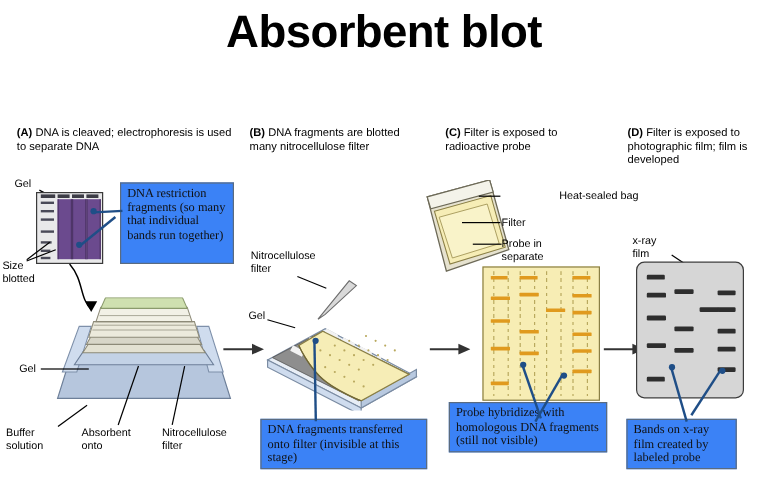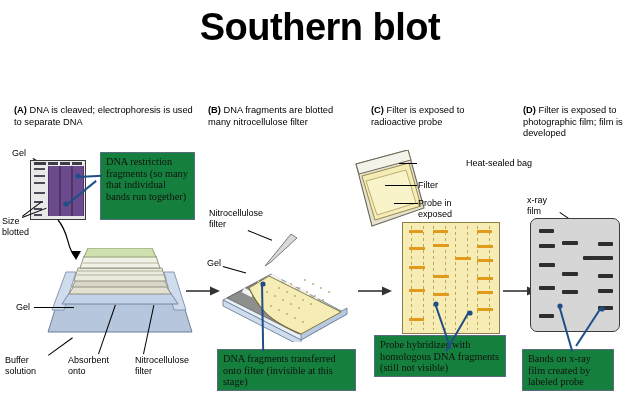--- a/index.html
+++ b/index.html
@@ -20,21 +20,21 @@
   
   .panel-head{font-size:9.3px;line-height:11.5px;font-weight:normal;}
   .panel-head .tag{font-weight:bold;}
   .panel-head .htxt{display:inline;}
 
   
   .lbl{font-size:9px;line-height:11px;}
 
   
   .callout{
-    background:#15803d;border:1px solid #5a6b80;
+    background:#3b82f6;border:1px solid #5a6b80;
     font-family:"Liberation Serif",serif;
     font-size:10.3px;line-height:11.6px;color:#101010;
     padding:3px 4px 3px 5px;box-sizing:border-box;
   }
 
   
   .leader{background:#000;height:1px;transform-origin:0 0;}
   .bluelead{background:#1f4e87;height:1.6px;transform-origin:0 0;}
 
   
@@ -52,21 +52,21 @@
 
   
   #filmD{left:530px;top:218px;width:88px;height:112px;background:#d6d6d6;border:1.5px solid #3c3c3c;border-radius:7px;}
   .dband{position:absolute;height:3.6px;background:#2e2e2e;border-radius:1px;}
 </style>
 </head>
 <body>
 
 <div id="root">
 
-  <div class="abs" id="title">Southern blot</div>
+  <div class="abs" id="title">Absorbent blot</div>
 
   <div class="abs panel-head" style="left:14px;top:105px;width:185px;">
     <span class="tag">(A)</span>
     <span class="htxt">DNA is cleaved; electrophoresis is used to separate DNA</span>
   </div>
 
   <div class="abs panel-head" style="left:208px;top:105px;width:150px;">
     <span class="tag">(B)</span>
     <span class="htxt">DNA fragments are blotted many nitrocellulose filter</span>
   </div>
@@ -240,21 +240,21 @@
     <polygon points="16,31 56,20 66,53 27,65" fill="#f9f3c9" stroke="#a89c5e" stroke-width="0.8"></polygon>
   </svg>
 
   <div class="abs lbl" style="left:418px;top:158px;padding-left:48px;">Heat-sealed bag</div>
   <div class="abs leader" style="left:399px;top:163px;width:18px;"></div>
 
   <div class="abs lbl" style="left:418px;top:180px;">Filter</div>
   <div class="abs leader" style="left:385px;top:185px;width:32px;"></div>
 
   <div class="abs lbl" style="left:418px;top:198px;width:58px;white-space:pre-line;">Probe in
-exposed</div>
+separate</div>
   <div class="abs leader" style="left:394px;top:203px;width:24px;"></div>
 
   <div class="abs" id="filterC">
     <div class="clane-dots" style="left:8px;"></div>
       <div class="clane-dots" style="left:20px;"></div>
     <div class="clane-dots" style="left:30px;"></div>
       <div class="clane-dots" style="left:42px;"></div>
     <div class="clane-dots" style="left:52px;"></div>
       <div class="clane-dots" style="left:64px;"></div>
     <div class="clane-dots" style="left:74px;"></div>

